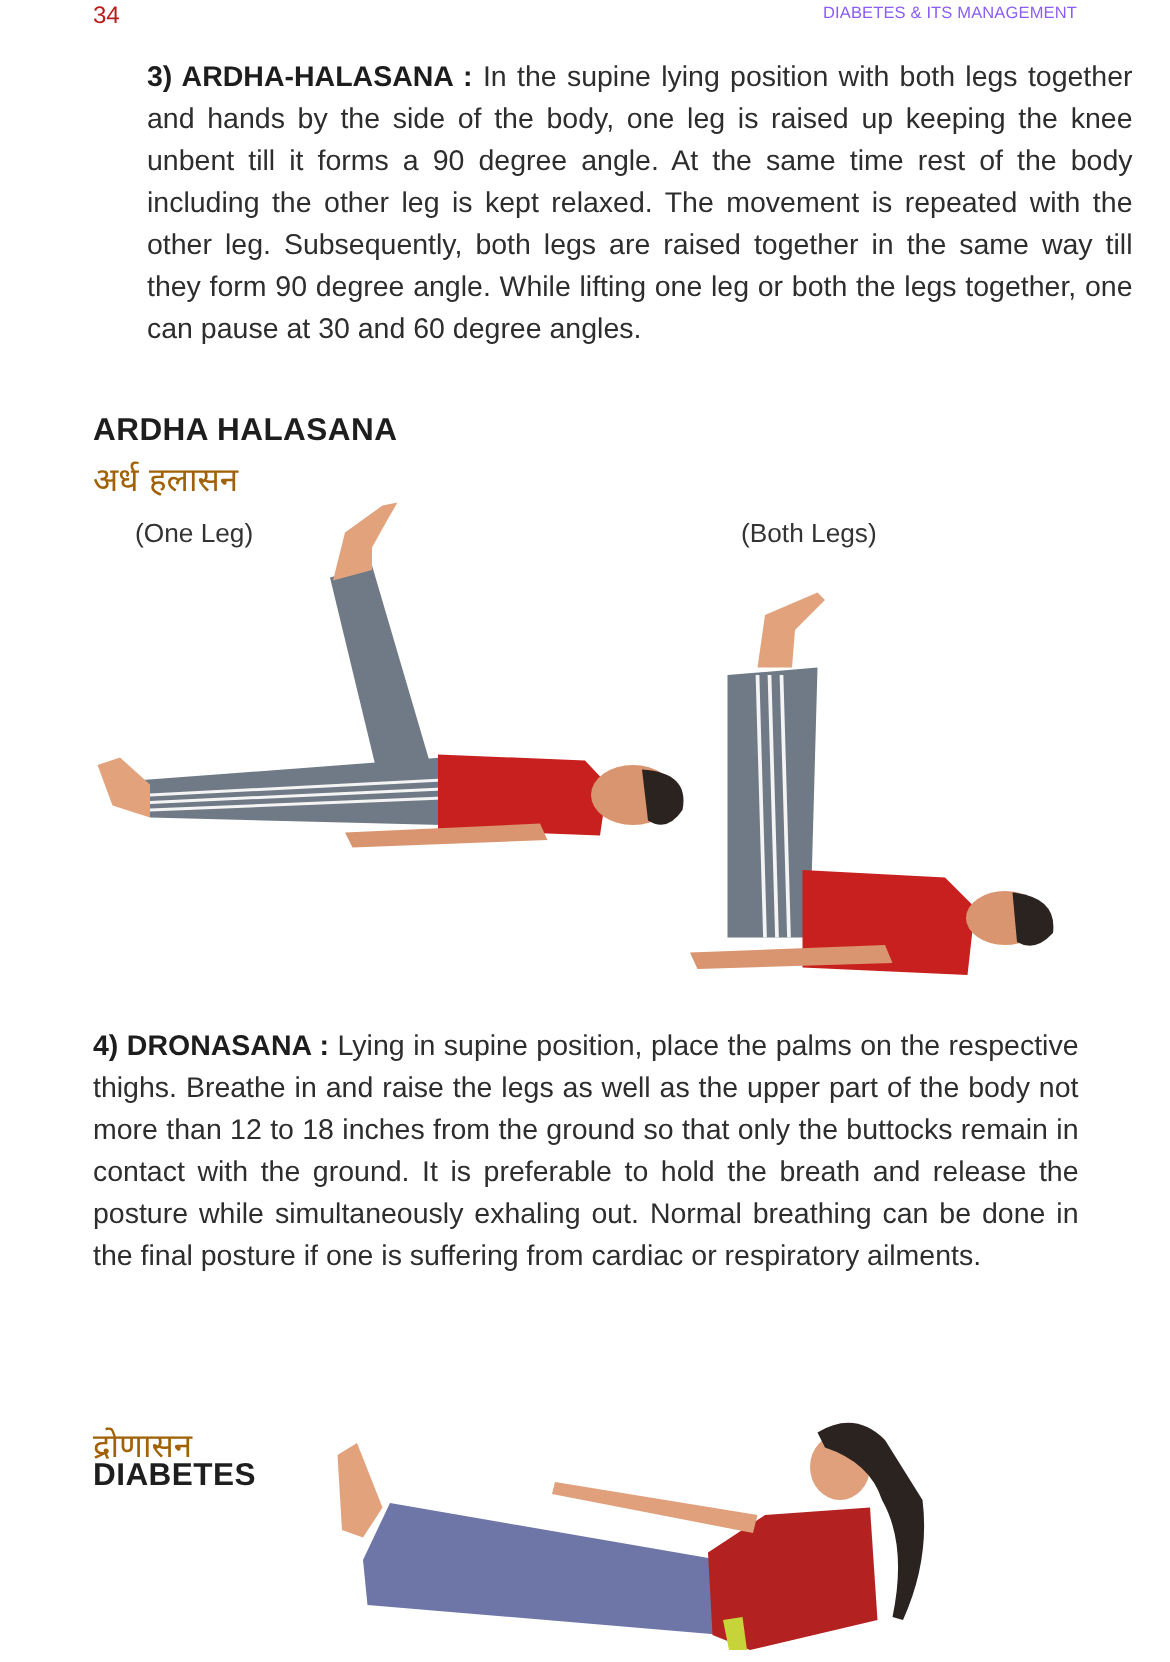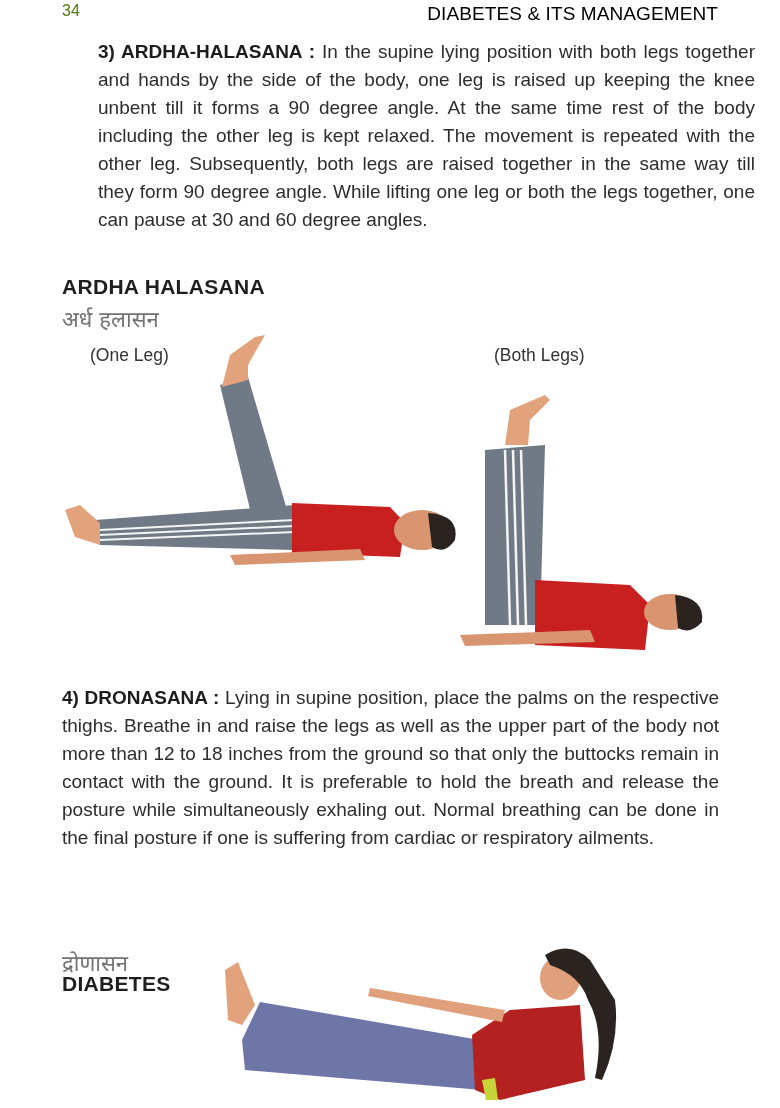--- a/index.html
+++ b/index.html
@@ -1,27 +1,27 @@
 <!DOCTYPE html>
 <html><head>
 <meta charset="utf-8">
 <style>
   html, body { margin:0; padding:0; }
   body {
     width:780px; height:1108px; background:#ffffff; position:relative; overflow:hidden;
     font-family:"Liberation Sans", "DejaVu Sans", sans-serif; color:#2a2a2a;
   }
-  .header-page { position:absolute; left:62px; top:2px; font-size:16px; color:#4d7c0f; }
-  .header-title { position:absolute; right:62px; top:3px; font-size:19px; letter-spacing:0.1px; color:#000000; }
+  .header-page { position:absolute; left:62px; top:2px; font-size:16px; color:#b91c1c; }
+  .header-title { position:absolute; right:62px; top:3px; font-size:11px; letter-spacing:0.1px; color:#8b5cf6; }
   .para { position:absolute; left:62px; width:657px; font-size:19px; line-height:28px; text-align:justify; color:#2d2d2d; }
   .para b { font-weight:bold; color:#1d1d1d; }
   #para1 { top:38px;margin-left:36px; }
   #para2 { top:684px; }
   .fig-title { position:absolute; font-weight:bold; font-size:21px; color:#1e1e1e; letter-spacing:0.3px; }
-  .fig-hindi { position:absolute; font-size:22px; font-family:"DejaVu Sans", sans-serif; color:#737373; }
+  .fig-hindi { position:absolute; font-size:22px; font-family:"DejaVu Sans", sans-serif; color:#a16207; }
   .caption { position:absolute; font-size:17.5px; color:#333;text-align:right; }
   svg.photo { position:absolute; }
 </style>
 </head>
 <body>
 
 <div class="header-page">34</div>
 <div class="header-title">DIABETES &amp; ITS MANAGEMENT</div>
 
 <div id="para1" class="para"><b>3) ARDHA-HALASANA :</b><span> In the supine lying position with both legs together and hands by the side of the body, one leg is raised up keeping the knee unbent till it forms a 90 degree angle. At the same time rest of the body including the other leg is kept relaxed. The movement is repeated with the other leg. Subsequently, both legs are raised together in the same way till they form 90 degree angle. While lifting one leg or both the legs together, one can pause at 30 and 60 degree angles.</span></div>

